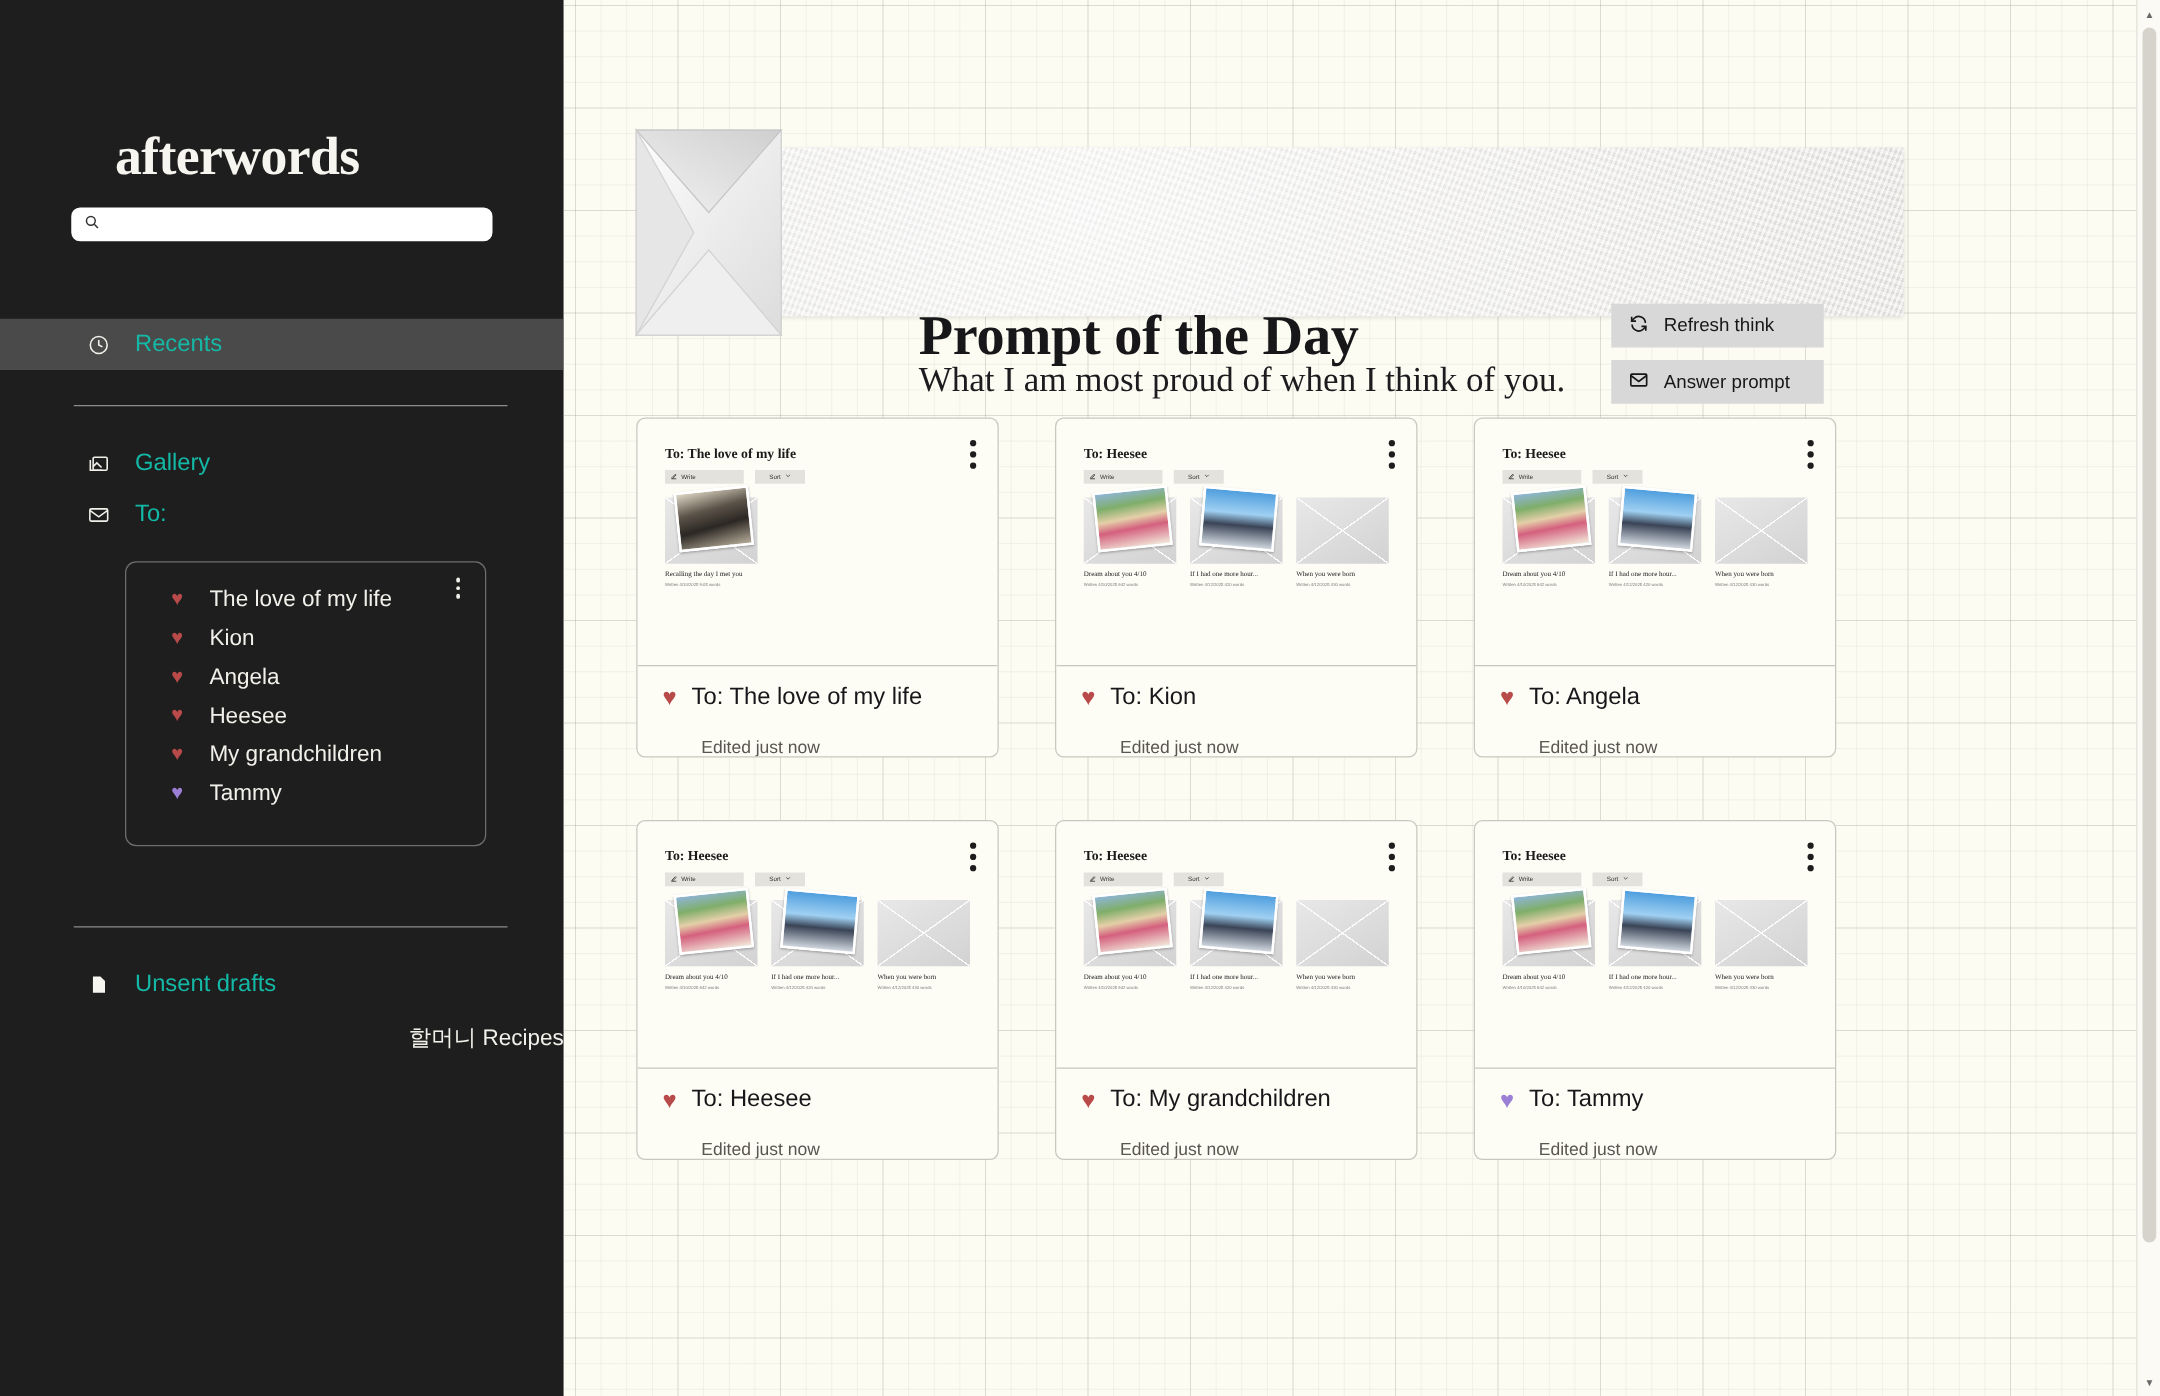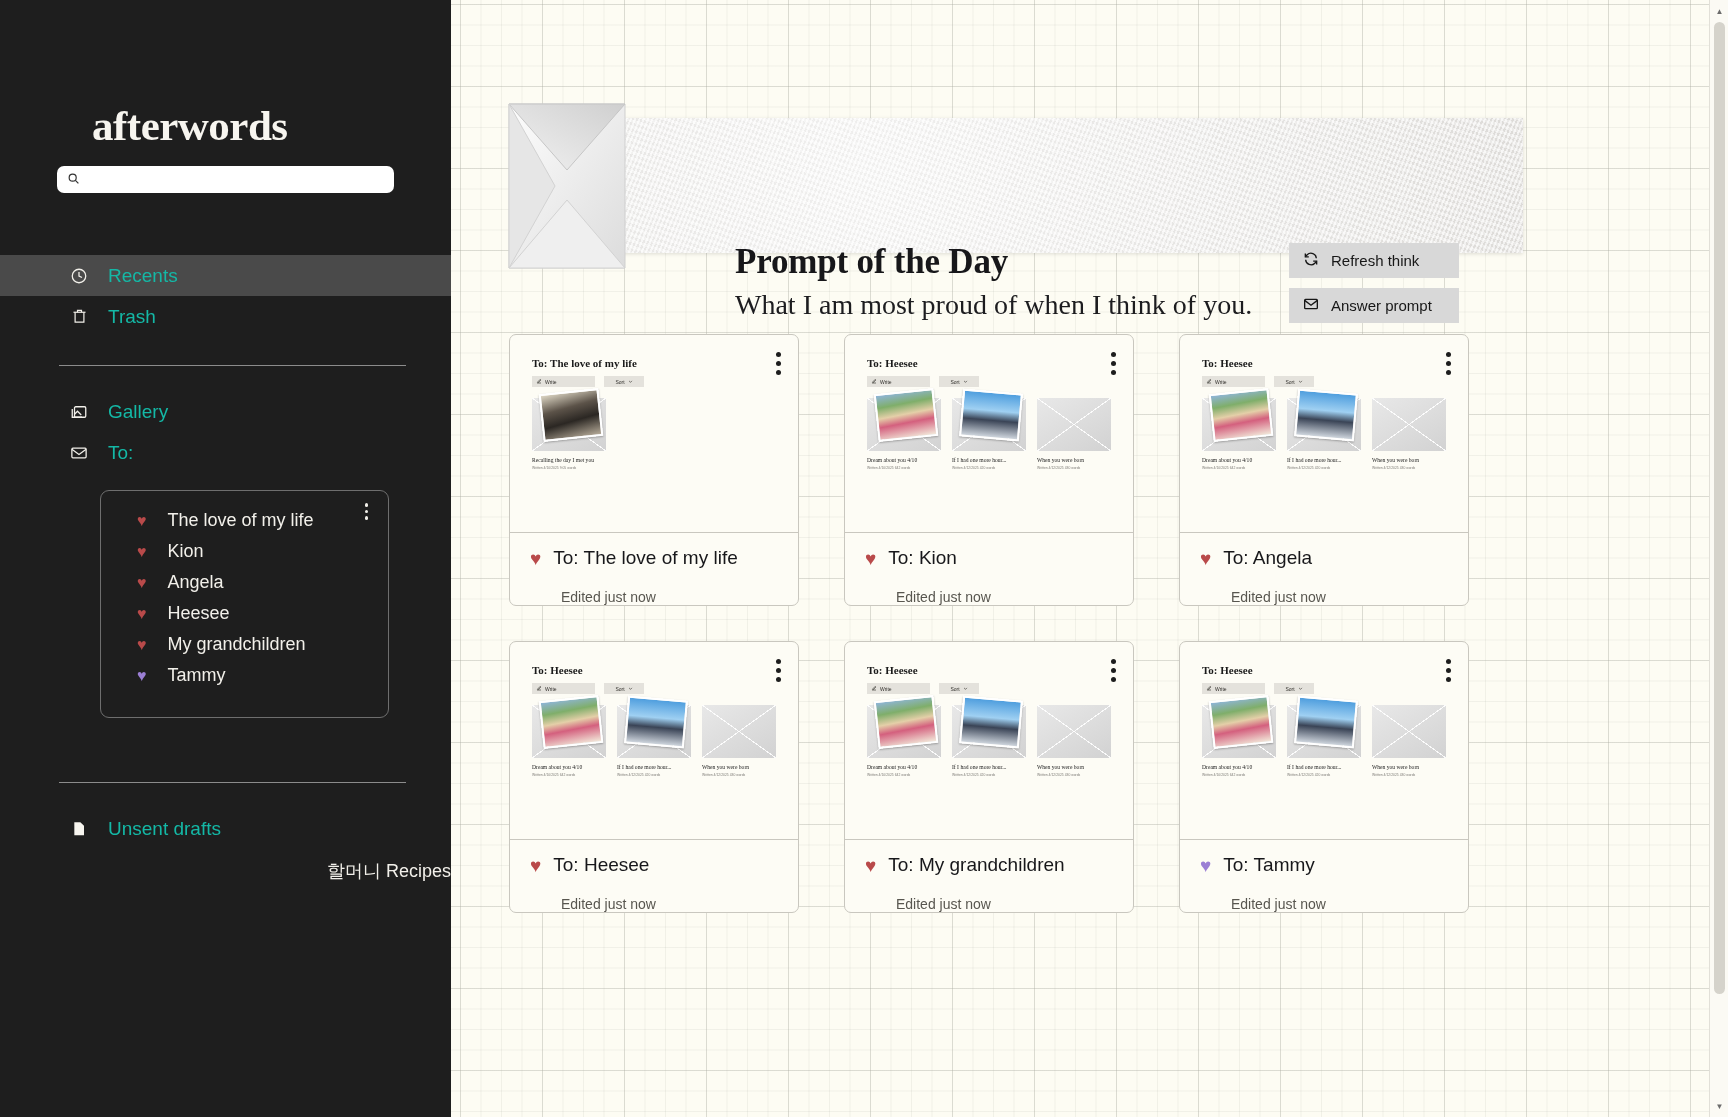--- a/index.html
+++ b/index.html
@@ -107,41 +107,41 @@
     background-image:
       repeating-linear-gradient(112deg, rgba(255,255,255,0.55) 0 2px, rgba(0,0,0,0.018) 2px 4px),
       repeating-linear-gradient(18deg, rgba(255,255,255,0.4) 0 3px, rgba(0,0,0,0.015) 3px 6px),
       radial-gradient(circle at 30% 40%, rgba(255,255,255,0.7), rgba(0,0,0,0.03));
     box-shadow: 0 1px 4px rgba(0,0,0,0.13);
     z-index: 2;
   }
   .banner-title {
     position: absolute; left: 228px; top: 146px; z-index: 4;
     font-family: "Liberation Serif", serif;
-    font-size: 35px; font-weight: 700; color: #17171a; letter-spacing: -0.2px;
+    font-size: 45px; font-weight: 700; color: #17171a; letter-spacing: -0.2px;
   }
   .banner-sub {
     position: absolute; left: 228px; top: 193px; z-index: 4;
     font-family: "Liberation Serif", serif;
     font-size: 28px; color: #1c1c1f;
   }
   .banner-actions { position: absolute; right: 64px; top: 147px; z-index: 5; display: flex; flex-direction: column; gap: 10px; }
   .pbtn {
     background: #d8d8d8; height: 35px; width: 170px;
     display: flex; align-items: center; gap: 12px; padding: 0 14px;
     font-size: 15px; color: #171717; cursor: pointer;
     font-family: "Liberation Sans", sans-serif;
   }
 
   
   .grid {
     position: absolute; left: 58px; top: 334px;
     display: grid;
     grid-template-columns: 290px 290px 290px;
-    gap: 35px 45px;
+    gap: 50px 45px;
   }
   .card {
     width: 290px; height: 272px;
     background: #fdfcf5;
     border: 1px solid #c9c7bf;
     border-radius: 7px;
     overflow: hidden;
     display: flex; flex-direction: column;
     cursor: pointer;
   }
@@ -210,30 +210,20 @@
 
   <div class="nav-block">
     <div class="nav-item active">
       <span class="ico">
         <svg width="18" height="18" viewBox="0 0 24 24" fill="none" stroke="#f2f0ea" stroke-width="1.7">
           <circle cx="12" cy="12" r="9"></circle>
             <polyline points="12,6.6 12,12 16,14"></polyline>
         </svg>
       </span>
       <span>Recents</span>
-    </div>
-    <div class="nav-item">
-      <span class="ico">
-        <svg width="17" height="17" viewBox="0 0 24 24" fill="none" stroke="#f2f0ea" stroke-width="1.7">
-          <line x1="3.5" y1="6" x2="20.5" y2="6"></line>
-            <path d="M5.8 6v14h12.4V6"></path>
-            <path d="M9.2 6V3.4h5.6V6"></path>
-        </svg>
-      </span>
-      <span>Trash</span>
     </div>
   </div>
 
   <div class="divider"></div>
 
   <div class="nav-block2">
     <div class="nav-item">
       <span class="ico">
         <svg width="18" height="18" viewBox="0 0 24 24" fill="none" stroke="#f2f0ea" stroke-width="1.7">
           <rect x="6" y="5" width="15" height="14" rx="1.6"></rect>

